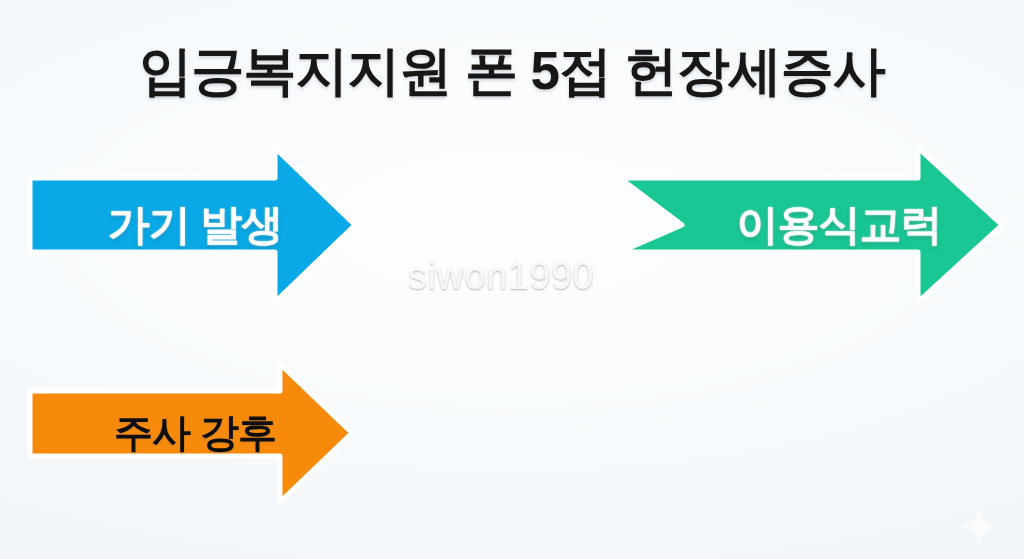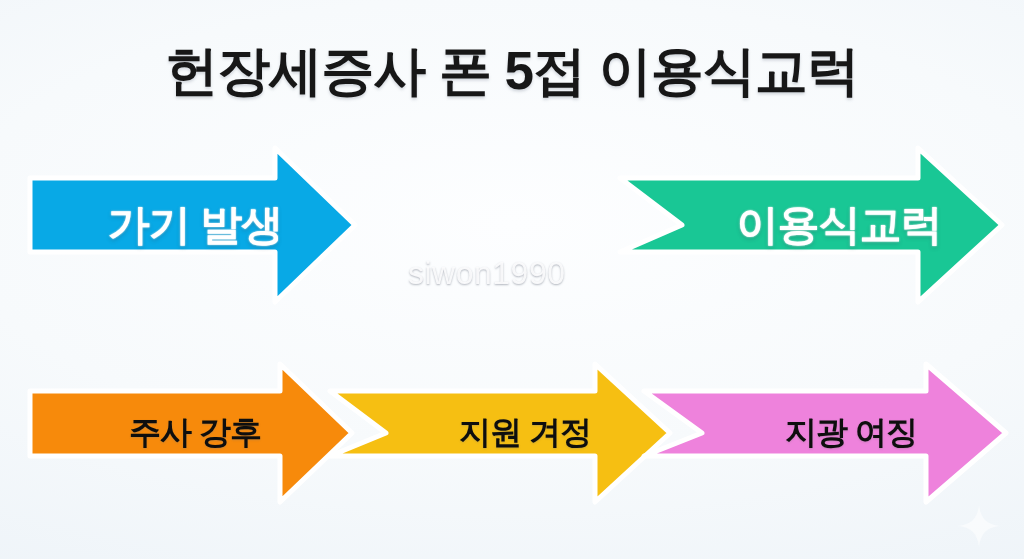--- a/index.html
+++ b/index.html
@@ -79,39 +79,39 @@
     color: #ffffff;
     font-size: 42px;
     letter-spacing: -1px;
     text-shadow:
       0 0 2px rgba(255,255,255,0.9),
       0 2px 4px rgba(40,60,80,0.28);
   }
   
   .dark-label .label-inner {
     color: #0e0e0e;
-    font-size: 32px;
+    font-size: 39px;
     letter-spacing: -1px;
     text-shadow: 0 1px 2px rgba(120,120,120,0.30);
   }
 
   
   #label-a1 { padding-right: 74px; }
   #label-a2 { padding-right: 74px; padding-left: 22px; }
   #label-a3 { padding-right: 84px; padding-left: 24px; }
   #label-b1 { padding-right: 66px; }
   #label-b2 { padding-right: 66px; padding-left: 20px; }
   #label-b3 { padding-right: 74px; padding-left: 22px; }
 
   
   #watermark {
     position: absolute;
     left: 408px;
     top: 255px;
-    font-size: 32px;
+    font-size: 38px;
     font-weight: normal;
     color: rgba(252,252,253,0.92);
     letter-spacing: 0.5px;
     text-shadow:
       0 1px 2px rgba(90,100,115,0.45),
       0 0 6px rgba(255,255,255,0.5);
     pointer-events: none;
   }
 
   #sparkle {
@@ -122,21 +122,21 @@
     height: 46px;
     opacity: 0.55;
     pointer-events: none;
   }
 </style>
 </head>
 <body>
 
 <div id="canvas" style="--bg: #f3f8fb;">
 
-  <div id="title">헌장세증사 폰 5접 이용식교럭</div>
+  <div id="title">입긍복지지원 폰 5접 헌장세증사</div>
 
   <div class="arrow-row" id="row-top">
 
     <div class="arrow" id="arrow-a1" style="left:30px;">
       <svg width="330" height="170" viewBox="0 0 330 170">
         <polygon id="shape-a1" points="0,38 245,38 245,8 325,85 245,162 245,112 0,112" stroke="#ffffff" stroke-width="5" stroke-linejoin="round" fill="#08A9E6"></polygon>
       </svg>
       <div class="arrow-label light-label" id="label-a1">
         <span class="label-inner">가기 발생</span>
       </div>
@@ -157,37 +157,21 @@
 
     <div class="arrow" id="arrow-b1" style="left:30px;">
       <svg width="330" height="150" viewBox="0 0 330 150">
         <polygon id="shape-b1" points="0,33 250,33 250,6 322,75 250,144 250,98 0,98" stroke="#ffffff" stroke-width="5" stroke-linejoin="round" fill="#F78A0B"></polygon>
       </svg>
       <div class="arrow-label dark-label" id="label-b1">
         <span class="label-inner">주사 강후</span>
       </div>
     </div>
 
-    <div class="arrow" id="arrow-b2" style="left:330px;">
-      <svg width="350" height="150" viewBox="0 0 350 150">
-        <polygon id="shape-b2" points="0,33 265,33 265,6 340,75 265,144 265,98 0,98 56,75" stroke="#ffffff" stroke-width="5" stroke-linejoin="round" fill="#F6BF12"></polygon>
-      </svg>
-      <div class="arrow-label dark-label" id="label-b2">
-        <span class="label-inner">지원 겨정</span>
-      </div>
-    </div>
 
-    <div class="arrow" id="arrow-b3" style="left:644px;">
-      <svg width="370" height="150" viewBox="0 0 370 150">
-        <polygon id="shape-b3" points="0,33 282,33 282,6 362,75 282,144 282,98 0,98 58,75" stroke="#ffffff" stroke-width="5" stroke-linejoin="round" fill="#EE82DC"></polygon>
-      </svg>
-      <div class="arrow-label dark-label" id="label-b3">
-        <span class="label-inner">지광 여징</span>
-      </div>
-    </div>
   </div>
 
   <div id="watermark">siwon1990</div>
 
   <svg id="sparkle" viewBox="0 0 40 40">
     <path d="M20 2 C21.5 13.5 26.5 18.5 38 20 C26.5 21.5 21.5 26.5 20 38 C18.5 26.5 13.5 21.5 2 20 C13.5 18.5 18.5 13.5 20 2 Z" fill="#ffffff" opacity="0.95"></path>
   </svg>
 
 </div>
 

